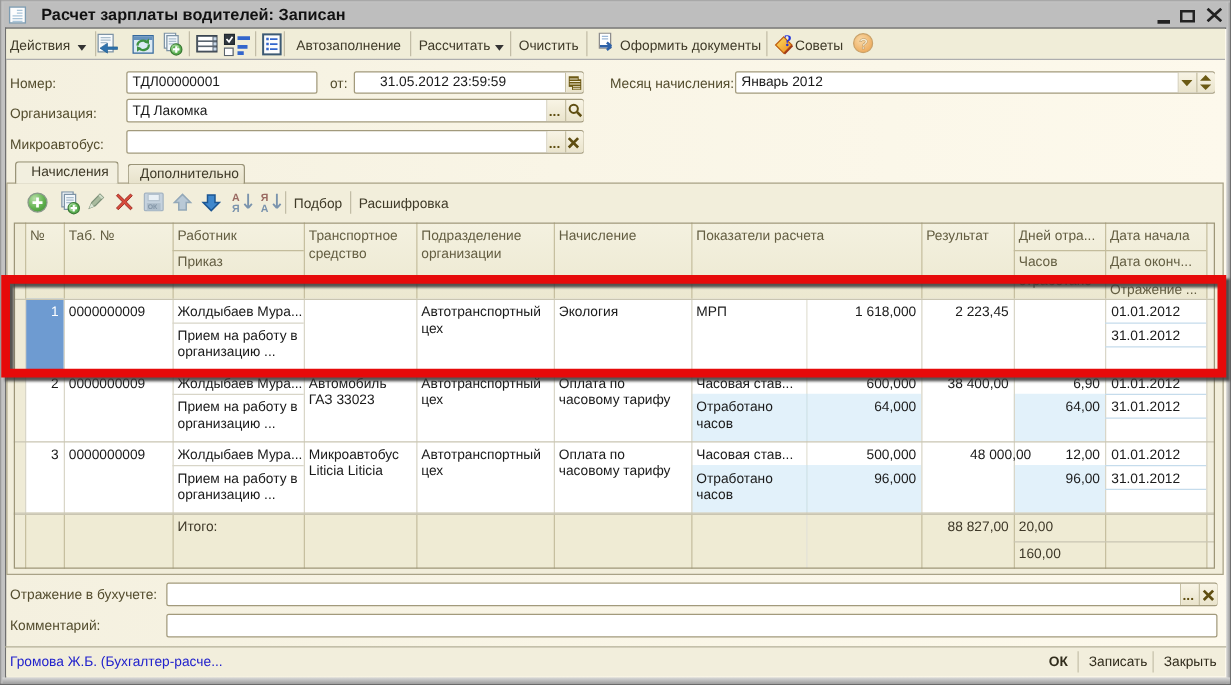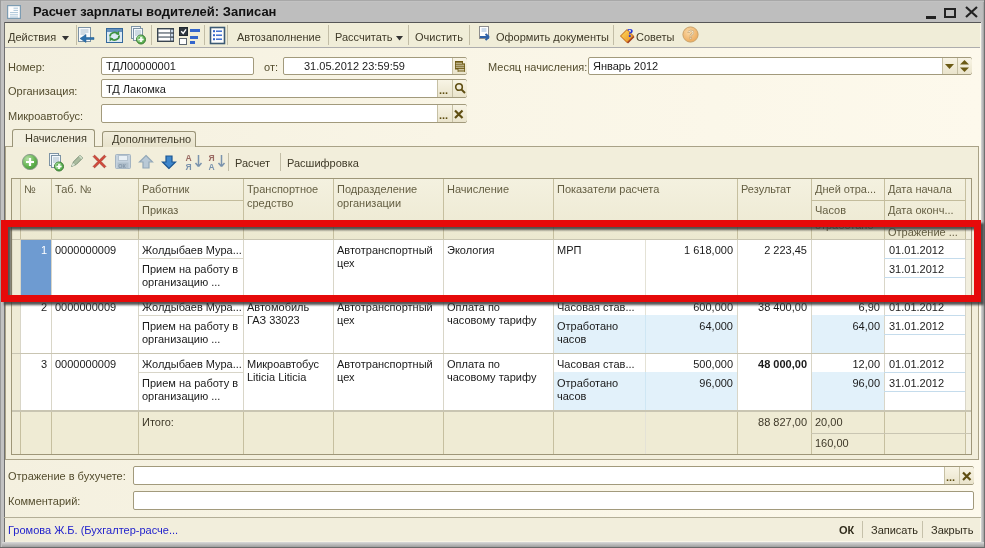--- a/index.html
+++ b/index.html
@@ -230,21 +230,21 @@
       <text x="0.5" y="8" font-size="8.5" font-weight="bold" fill="#9a6a62" font-family="Liberation Sans">А</text>
       <text x="0.5" y="16.5" font-size="8.5" font-weight="bold" fill="#7a93ad" font-family="Liberation Sans">Я</text>
       <path d="M13.5 2 V13 M13.5 13.5 l-3 -3.4 M13.5 13.5 l3 -3.4" stroke="#7a93ad" stroke-width="1.5" fill="none"></path>
     </svg>
 <svg style="left:208px;top:153px" width="18" height="17" viewBox="0 0 18 17">
       <text x="0.5" y="8" font-size="8.5" font-weight="bold" fill="#9a6a62" font-family="Liberation Sans">Я</text>
       <text x="0.5" y="16.5" font-size="8.5" font-weight="bold" fill="#7a93ad" font-family="Liberation Sans">А</text>
       <path d="M13.5 2 V13 M13.5 13.5 l-3 -3.4 M13.5 13.5 l3 -3.4" stroke="#7a93ad" stroke-width="1.5" fill="none"></path>
     </svg>
 <div class="" style="left:228px;top:153px;width:1px;height:18px;background:#c2bda6;"></div>
-<div class="t" style="left:235px;top:157px;color:#3f3a28;">Расчет</div>
+<div class="t" style="left:235px;top:157px;color:#3f3a28;">Подбор</div>
 <div class="" style="left:280px;top:153px;width:1px;height:18px;background:#c2bda6;"></div>
 <div class="t" style="left:287px;top:157px;color:#3f3a28;">Расшифровка</div>
 <div class="" style="left:11px;top:178px;width:961px;height:277px;background:#fff;"></div>
 <div class="" style="left:11px;top:178px;width:961px;height:61px;background:linear-gradient(#f4f1e0,#ece8d0);"></div>
 <div class="" style="left:11px;top:411px;width:961px;height:44px;background:#efebd4;"></div>
 <div class="" style="left:11px;top:178px;width:9px;height:277px;background:#efebd6;"></div>
 <div class="" style="left:965px;top:178px;width:7px;height:277px;background:#f2efdf;"></div>
 <div class="" style="left:11px;top:410px;width:961px;height:1px;background:#f2efdf;"></div>
 <div class="" style="left:553px;top:315px;width:184px;height:38px;background:#e2f1fa;"></div>
 <div class="" style="left:811px;top:315px;width:73px;height:38px;background:#e2f1fa;"></div>
@@ -366,21 +366,21 @@
 <div class="t" style="left:247px;top:371px;">Liticia Liticia</div>
 <div class="t" style="left:337px;top:358px;">Автотранспортный</div>
 <div class="t" style="left:337px;top:371px;">цех</div>
 <div class="t" style="left:447px;top:358px;">Оплата по</div>
 <div class="t" style="left:447px;top:371px;">часовому тарифу</div>
 <div class="t" style="left:557px;top:358px;">Часовая став...</div>
 <div class="t" style="left:0px;top:358px;left:auto;right:252px;color:#1a1a1a;">500,000</div>
 <div class="t" style="left:557px;top:377px;">Отработано</div>
 <div class="t" style="left:557px;top:390px;">часов</div>
 <div class="t" style="left:0px;top:377px;left:auto;right:252px;color:#1a1a1a;">96,000</div>
-<div class="t" style="left:0px;top:358px;left:auto;right:178px;color:#1a1a1a;font-weight:bold;">48 000,00</div>
+<div class="t" style="left:0px;top:358px;left:auto;right:160px;color:#1a1a1a;">48 000,00</div>
 <div class="t" style="left:0px;top:358px;left:auto;right:105px;color:#1a1a1a;">12,00</div>
 <div class="t" style="left:0px;top:377px;left:auto;right:105px;color:#1a1a1a;">96,00</div>
 <div class="t" style="left:889px;top:358px;">01.01.2012</div>
 <div class="t" style="left:889px;top:377px;">31.01.2012</div>
 <div class="t" style="left:142px;top:416px;color:#3e3828;">Итого:</div>
 <div class="t" style="left:0px;top:416px;left:auto;right:178px;color:#3e3828;">88 827,00</div>
 <div class="t" style="left:815px;top:416px;color:#3e3828;">20,00</div>
 <div class="t" style="left:815px;top:437px;color:#3e3828;">160,00</div>
 <div class="" style="left:1px;top:220px;width:980px;height:82px;border:7px solid #e60a0a;box-sizing:border-box;filter:drop-shadow(3px 3px 1px rgba(55,55,55,0.85));z-index:50;"></div>
 <div class="t" style="left:8px;top:470px;color:#544d2e;">Отражение в бухучете:</div>

